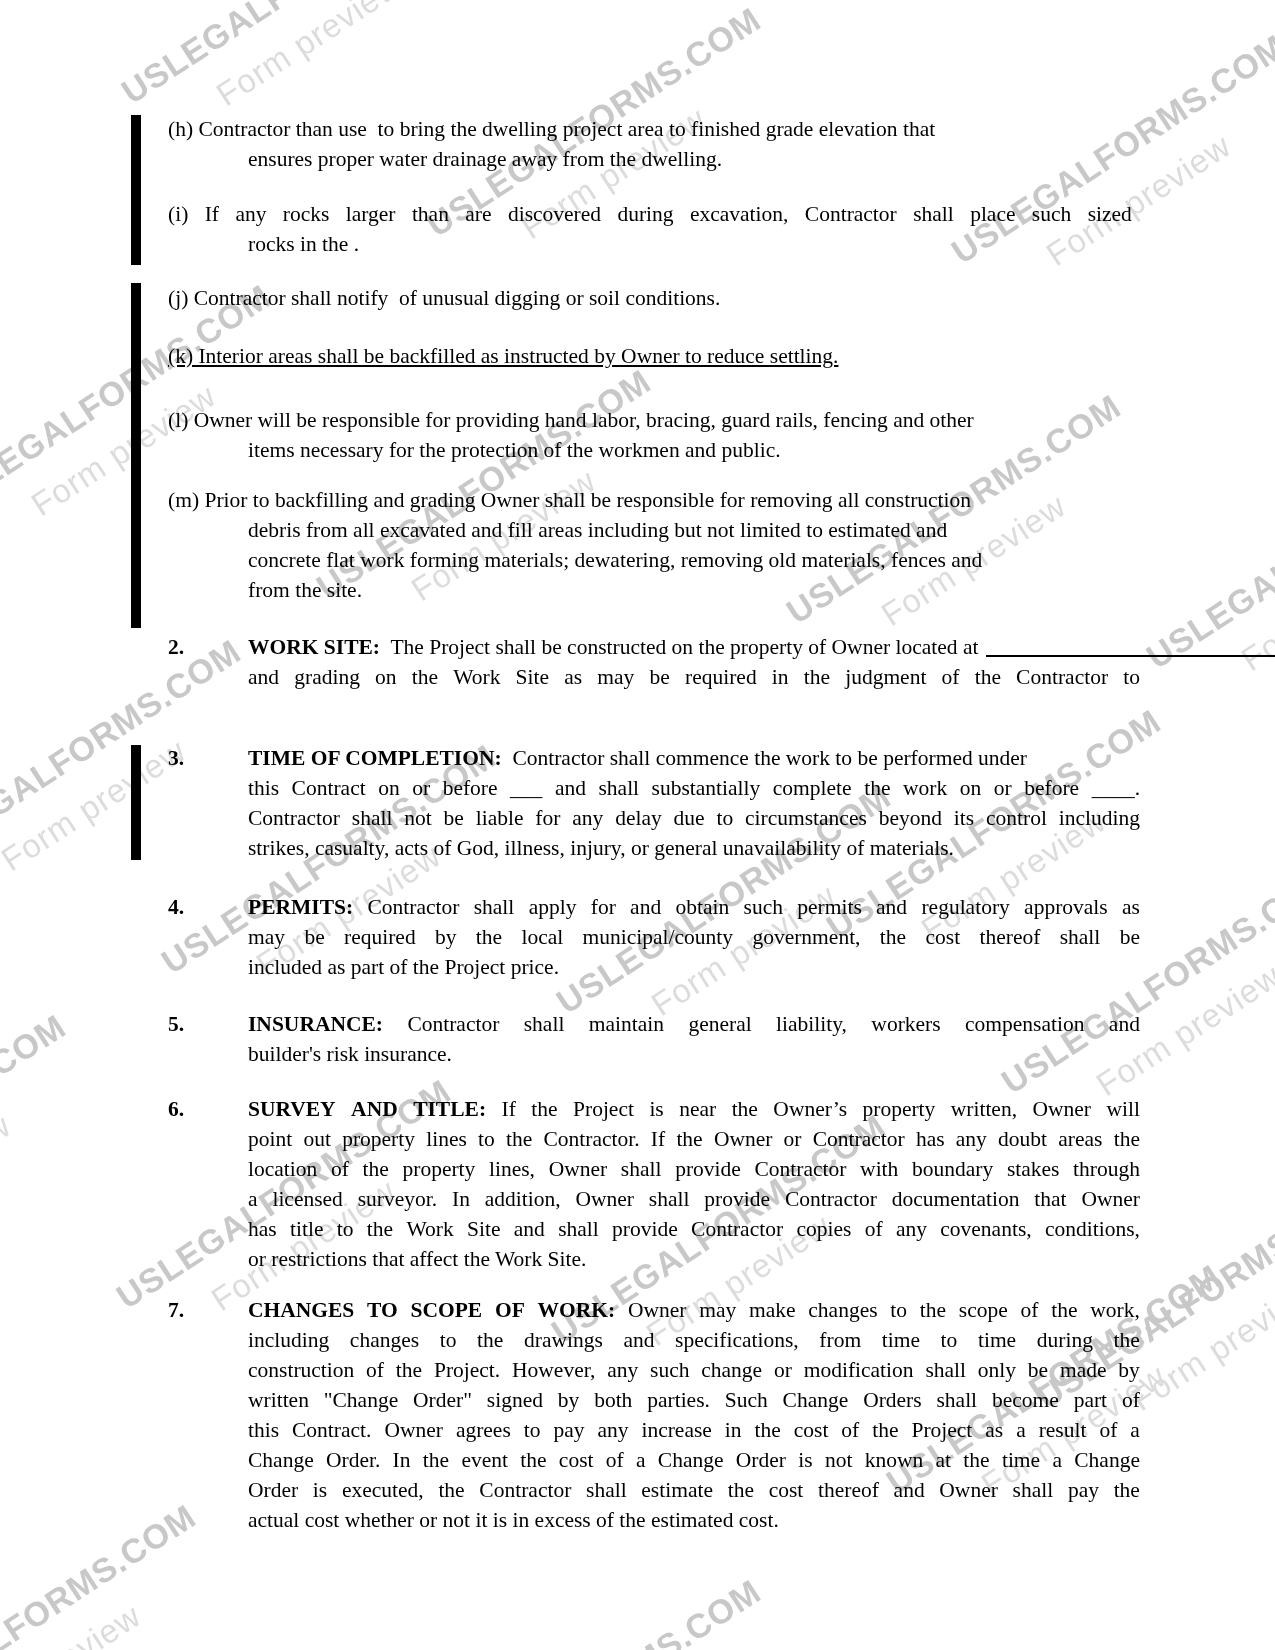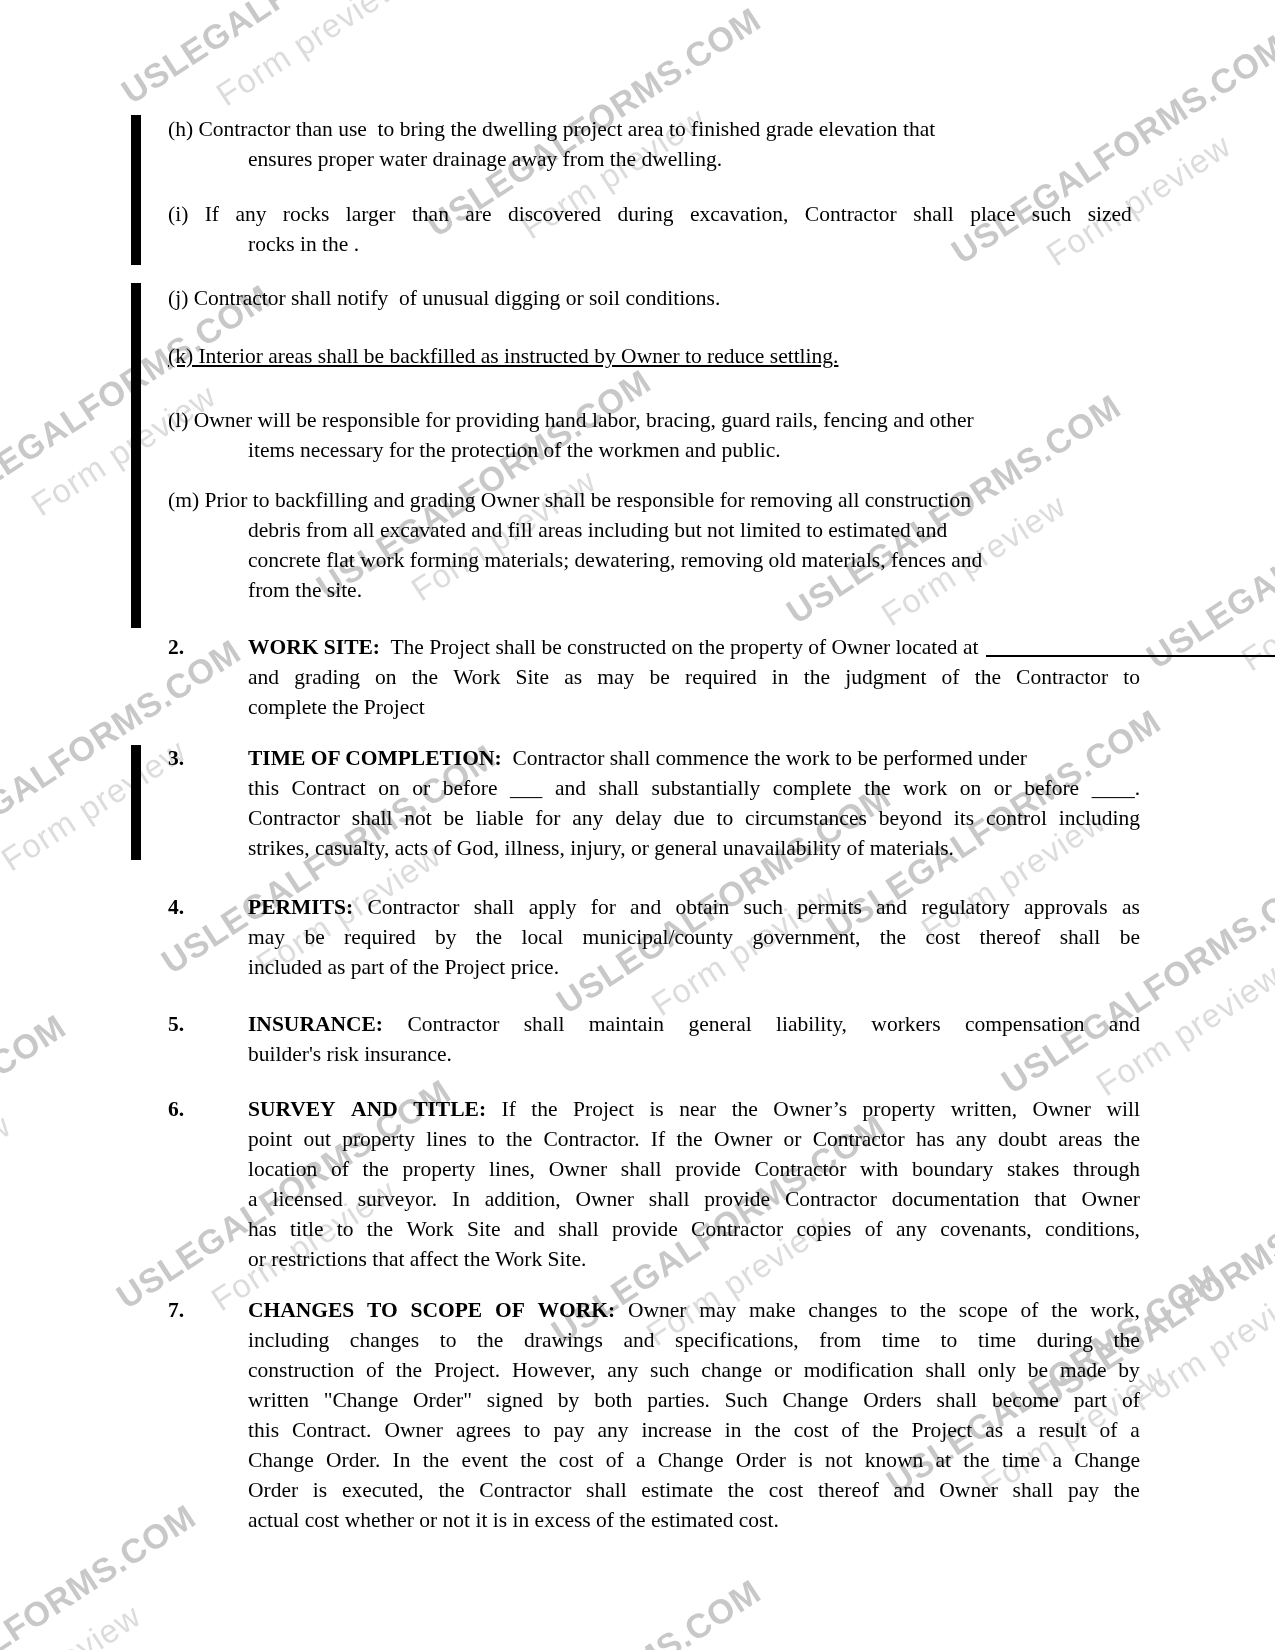--- a/index.html
+++ b/index.html
@@ -140,21 +140,20 @@
           <span>be</span>
           <span>required</span>
           <span>in</span>
           <span>the</span>
           <span>judgment</span>
           <span>of</span>
           <span>the</span>
           <span>Contractor</span>
           <span>to</span>
         </div>
-        <div class="line ind pre"><span>complete the Project</span></div>
       </div>
       <div class="para" style="top: 743px;">
         <span class="num">3.</span>
         <div class="line ind pre"><span class="b">TIME OF COMPLETION:</span><span>  Contractor shall commence the work to be performed under</span></div>
         <div class="line ind j">
           <span>this</span>
           <span>Contract</span>
           <span>on</span>
           <span>or</span>
           <span>before</span>

